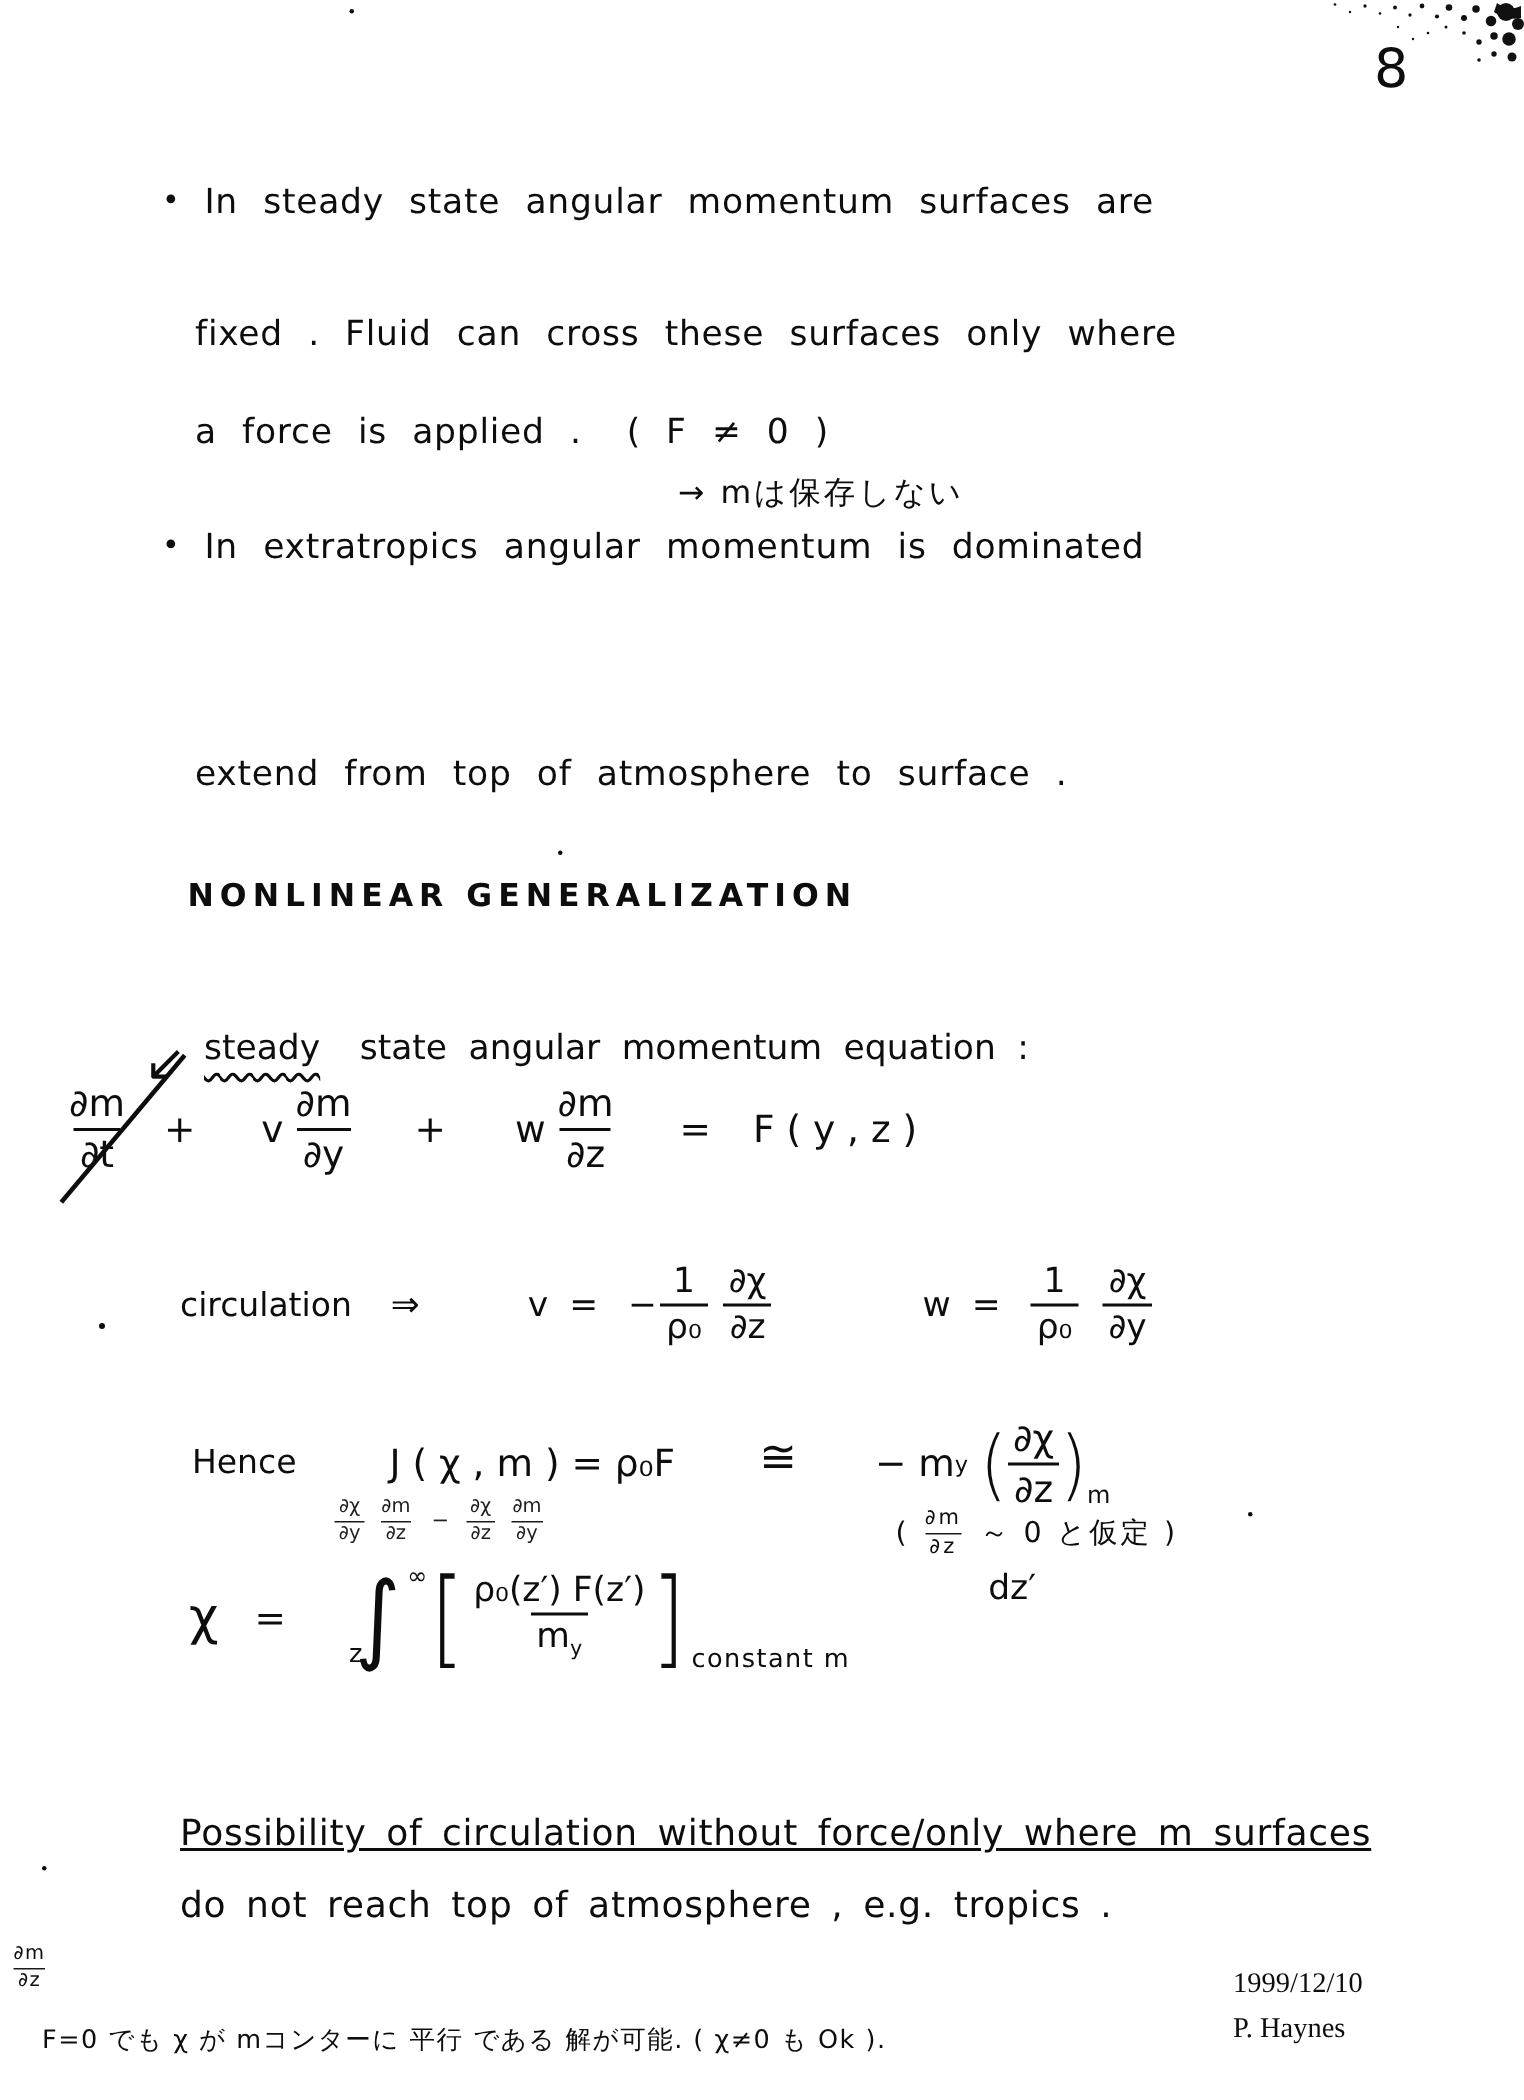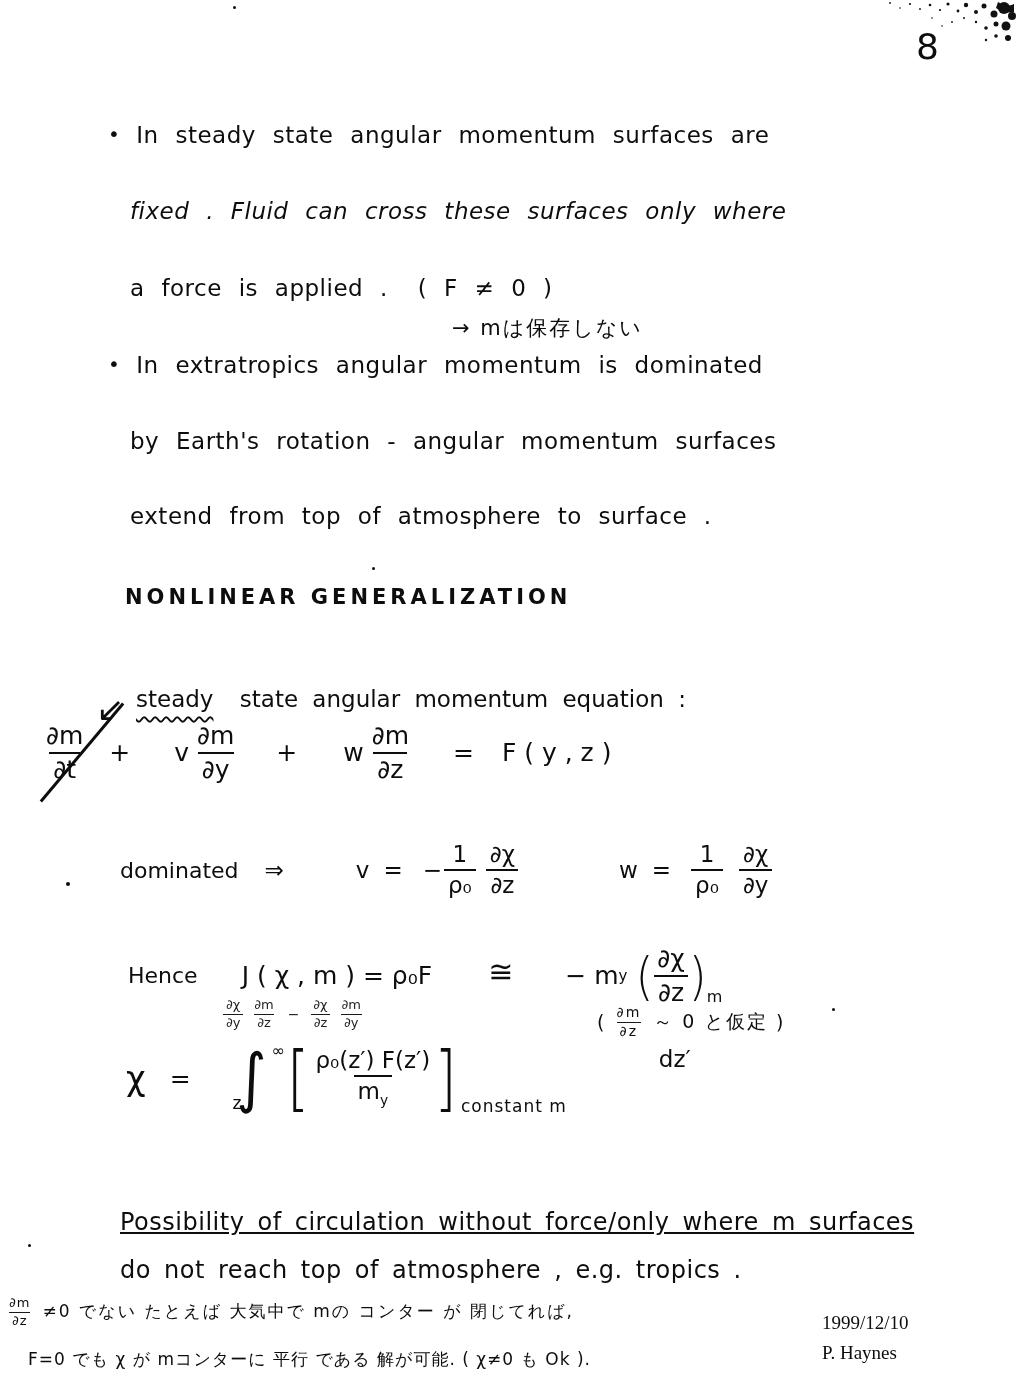--- a/index.html
+++ b/index.html
@@ -77,36 +77,33 @@
   <div class="abs speck" style="left:372px;top:567px;width:3px;height:3px;"></div>
   <div class="abs speck" style="left:832px;top:1008px;width:3px;height:3px;"></div>
   <div class="abs speck" style="left:28px;top:1244px;width:3px;height:3px;"></div>
 
   <div class="abs page-number" style="left:916px;top:26px;">8</div>
 
   <div class="abs hw-line" style="left:108px;top:122px;">
     <span class="marker">•</span>
     <span>In steady state angular momentum surfaces are</span>
   </div>
-  <div class="abs hw-line" style="left:130px;top:198px;font-style:italic;">
+  <div class="abs hw-line" style="left:130px;top:210px;">
     <span>fixed . Fluid can cross these surfaces only where</span>
   </div>
   <div class="abs hw-line" style="left:130px;top:275px;">
     <span>a force is applied .</span>
     <span style="margin-left:30px;">( F ≠ 0 )</span>
   </div>
   <div class="abs jp" style="left:452px;top:314px;font-size:21px;">→ mは保存しない</div>
 
   <div class="abs hw-line" style="left:108px;top:352px;">
     <span class="marker">•</span>
     <span>In extratropics angular momentum is dominated</span>
   </div>
-  <div class="abs hw-line" style="left:130px;top:428px;">
-    <span>by Earth's rotation - angular momentum surfaces</span>
-  </div>
   <div class="abs hw-line" style="left:130px;top:503px;">
     <span>extend from top of atmosphere to surface .</span>
   </div>
 
   <div class="abs heading" style="left:125px;top:585px;">NONLINEAR GENERALIZATION</div>
 
   <div class="abs sub-line" style="left:136px;top:655px;">
     <span class="wavy">steady</span>
     <span style="margin-left:12px;">state angular momentum equation :</span>
   </div>
@@ -128,21 +125,21 @@
     <span style="margin-left:46px;">w</span>
     <span class="frac" style="margin-left:4px;">
       <span class="fn">∂m</span>
       <span class="fd">∂z</span>
     </span>
     <span style="margin-left:40px;">=</span>
     <span style="margin-left:28px;">F ( y , z )</span>
   </div>
 
   <div class="abs eq-row" style="left:120px;top:842px;font-size:23px;">
-    <span style="font-size:22px;">dominated</span>
+    <span style="font-size:22px;">circulation</span>
     <span style="margin-left:26px;">⇒</span>
     <span style="margin-left:72px;">v</span>
     <span style="margin-left:14px;">=</span>
     <span style="margin-left:20px;">−</span>
     <span class="frac" style="margin-left:2px;">
       <span class="fn">1</span>
       <span class="fd">ρ₀</span>
     </span>
     <span class="frac" style="margin-left:10px;">
       <span class="fn">∂χ</span>
@@ -155,21 +152,21 @@
       <span class="fd">ρ₀</span>
     </span>
     <span class="frac" style="margin-left:16px;">
       <span class="fn">∂χ</span>
       <span class="fd">∂y</span>
     </span>
   </div>
 
   <div class="abs eq-row" style="left:128px;top:945px;">
     <span style="font-size:22px;">Hence</span>
-    <span style="margin-left:44px;">J ( χ , m )  =  ρ₀F</span>
+    <span style="margin-left:62px;">J ( χ , m )  =  ρ₀F</span>
     <span style="margin-left:56px;font-size:30px;transform:translateY(-4px);">≅</span>
     <span style="margin-left:52px;">− m</span>
       <sub>y</sub>
     <span class="bigparen" style="margin-left:8px;">(</span>
     <span class="frac">
       <span class="fn">∂χ</span>
       <span class="fd">∂z</span>
     </span>
     <span class="bigparen">)</span>
     <sub style="align-self:flex-end;font-size:16px;">m</sub>
@@ -225,20 +222,19 @@
 
 
   <div class="abs poss" style="left:120px;top:1208px;text-decoration:underline;">Possibility of circulation without force/only where m surfaces</div>
   <div class="abs poss" style="left:120px;top:1256px;">do not reach top of atmosphere , e.g. tropics .</div>
 
   <div class="abs foot" style="left:5px;top:1296px;">
     <span class="frac sm" style="font-size:13px;">
       <span class="fn">∂m</span>
       <span class="fd">∂z</span>
     </span>
-    <span class="jp" style="margin-left:8px;">≠0 でない たとえば 大気中で mの コンター が 閉じてれば,</span>
   </div>
   <div class="abs foot jp" style="left:28px;top:1348px;">F=0 でも χ が mコンターに 平行 である 解が可能. ( χ≠0 も Ok ).</div>
 
   <div class="abs typeset" style="left:822px;top:1312px;">1999/12/10</div>
   <div class="abs typeset" style="left:822px;top:1342px;">P. Haynes</div>
 
 </div>
 
 </body></html>

